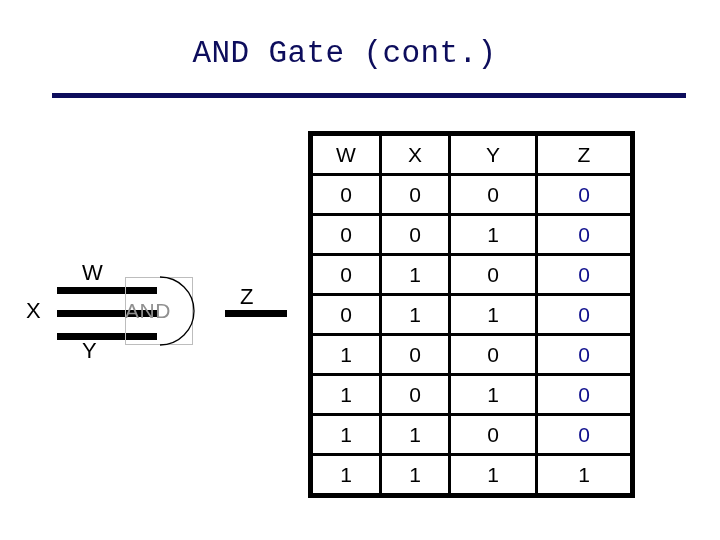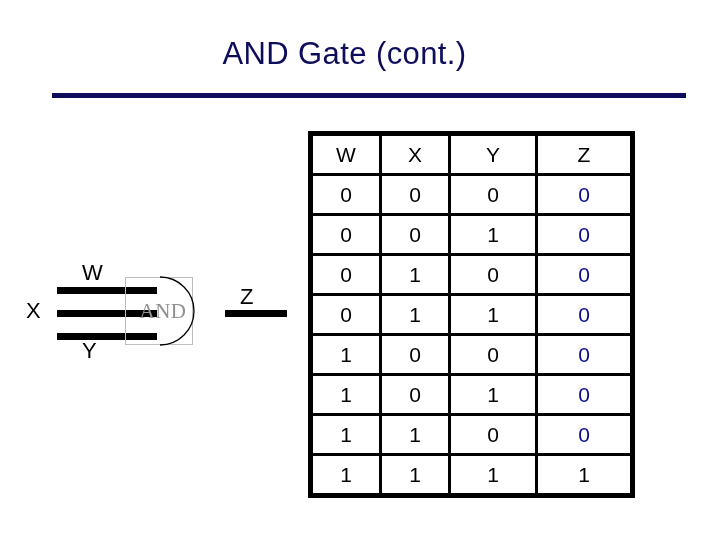--- a/index.html
+++ b/index.html
@@ -17,21 +17,21 @@
     font-family: "Liberation Sans", sans-serif;
   }
 
   
   #slide-title {
     position: absolute;
     left: 0;
     top: 34px;
     width: 689px;
     text-align: center;
-    font-family: Liberation Sans, sans-serif;
+    font-family: Liberation Mono, monospace;
     font-size: 31px;
     line-height: 40px;
     color: #0d0d5c;
     letter-spacing: 0.4px;
     white-space: nowrap;
   }
   #title-rule {
     position: absolute;
     left: 52px;
     top: 93px;
@@ -73,22 +73,22 @@
     left: 147px;
     top: 21px;
     width: 70px;
     height: 70px;
   }
   #gate-label {
     position: absolute;
     left: 113px;
     top: 44px;
     width: 76px;
-    text-align: center;
-    font-family: Liberation Serif, serif;
+    text-align: left;
+    font-family: Liberation Sans, sans-serif;
     font-size: 21px;
     line-height: 24px;
     color: #909090;
     letter-spacing: 0.5px;
   }
 
   .port-label {
     position: absolute;
     font-family: "Liberation Sans", sans-serif;
     font-size: 22px;

